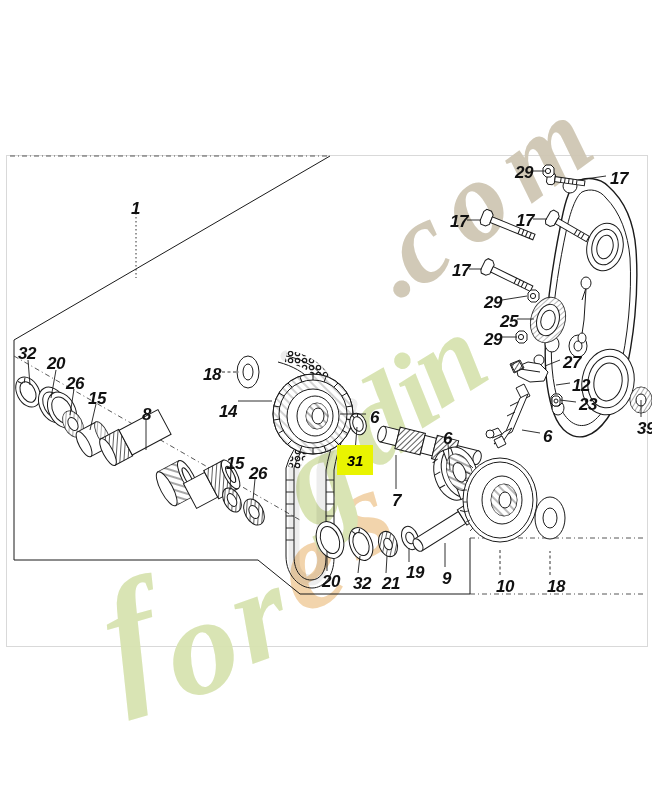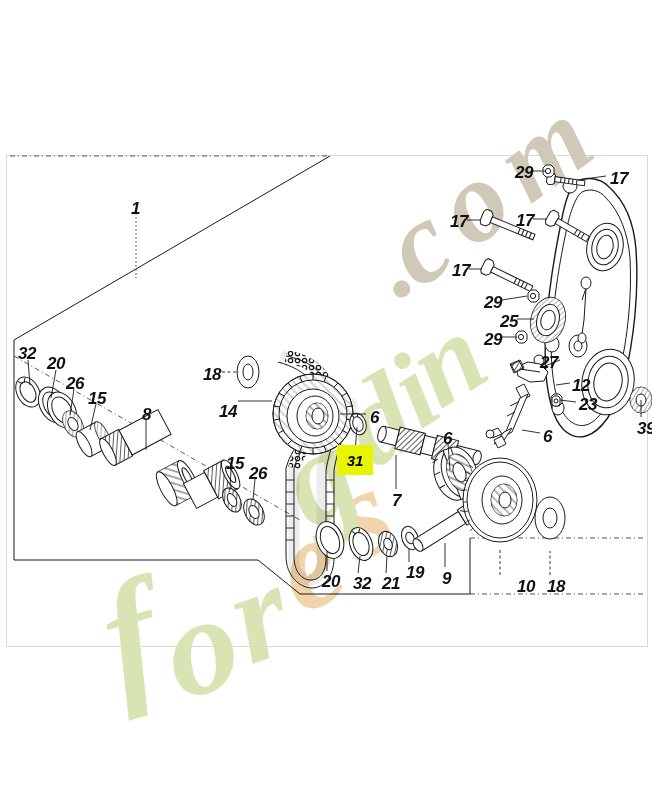--- a/index.html
+++ b/index.html
@@ -481,30 +481,30 @@
       <div class="lbl" style="left: 219px; top: 395px; margin-top: 8px;">14</div>
       <div class="lbl" style="left: 370px; top: 409px;">6</div>
       <div class="hl" style="left: 337px; top: 445px; width: 34px; height: 28px; background: rgb(233, 244, 0);">31</div>
       <div class="lbl" style="left: 392px; top: 492px;">7</div>
       <div class="lbl" style="left: 443px; top: 430px;">6</div>
       <div class="lbl" style="left: 322px; top: 573px;">20</div>
       <div class="lbl" style="left: 353px; top: 575px;">32</div>
       <div class="lbl" style="left: 382px; top: 575px;">21</div>
       <div class="lbl" style="left: 406px; top: 564px;">19</div>
       <div class="lbl" style="left: 442px; top: 570px;">9</div>
-      <div class="lbl" style="left: 517px; top: 578px;">10</div>
+      <div class="lbl" style="left: 496px; top: 578px;">10</div>
       <div class="lbl" style="left: 547px; top: 578px;">18</div>
       <div class="lbl" style="left: 515px; top: 164px;">29</div>
       <div class="lbl" style="left: 610px; top: 170px;">17</div>
       <div class="lbl" style="left: 450px; top: 213px;">17</div>
       <div class="lbl" style="left: 516px; top: 212px;">17</div>
       <div class="lbl" style="left: 452px; top: 262px;">17</div>
       <div class="lbl" style="left: 484px; top: 294px;">29</div>
       <div class="lbl" style="left: 500px; top: 313px; text-align: center;">25</div>
       <div class="lbl" style="left: 484px; top: 331px;">29</div>
-      <div class="lbl" style="left: 540px; top: 354px;">27</div>
+      <div class="lbl" style="left: 563px; top: 354px;">27</div>
       <div class="lbl" style="left: 572px; top: 377px; text-align: right;">12</div>
       <div class="lbl" style="left: 579px; top: 396px;">23</div>
       <div class="lbl" style="left: 543px; top: 428px;">6</div>
       <div class="lbl" style="left: 637px; top: 420px;">39</div>
     </div>
 
 </div>
 
 </body></html>

